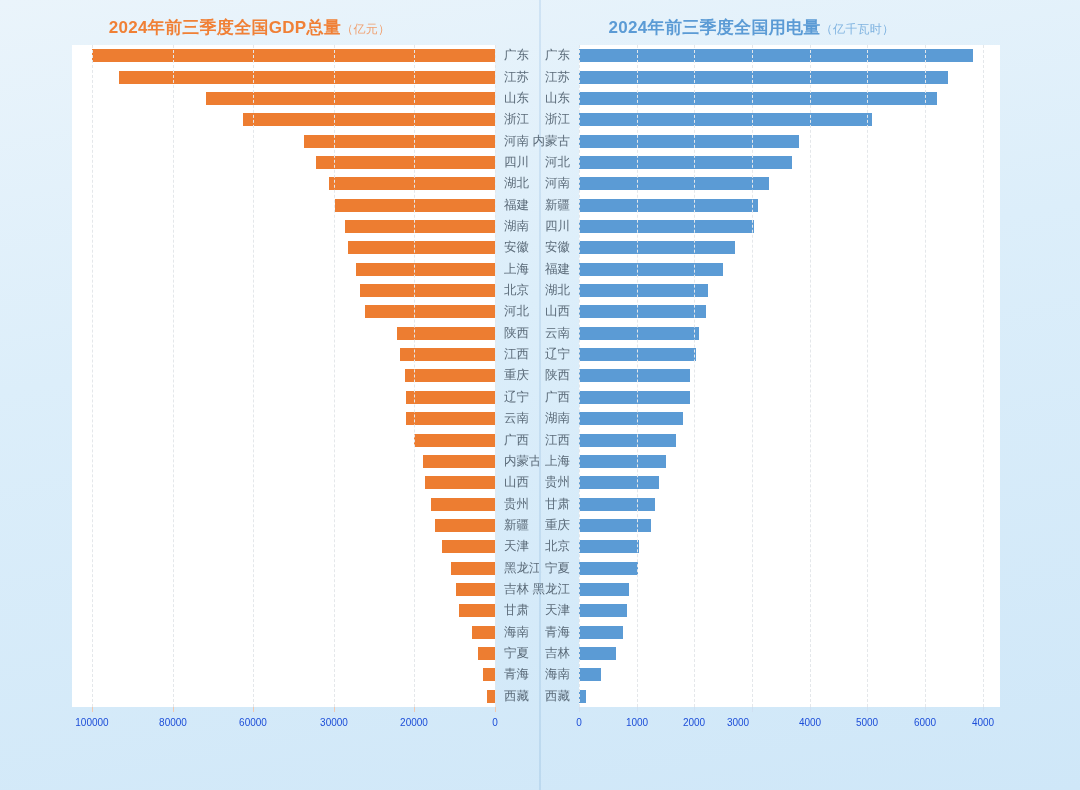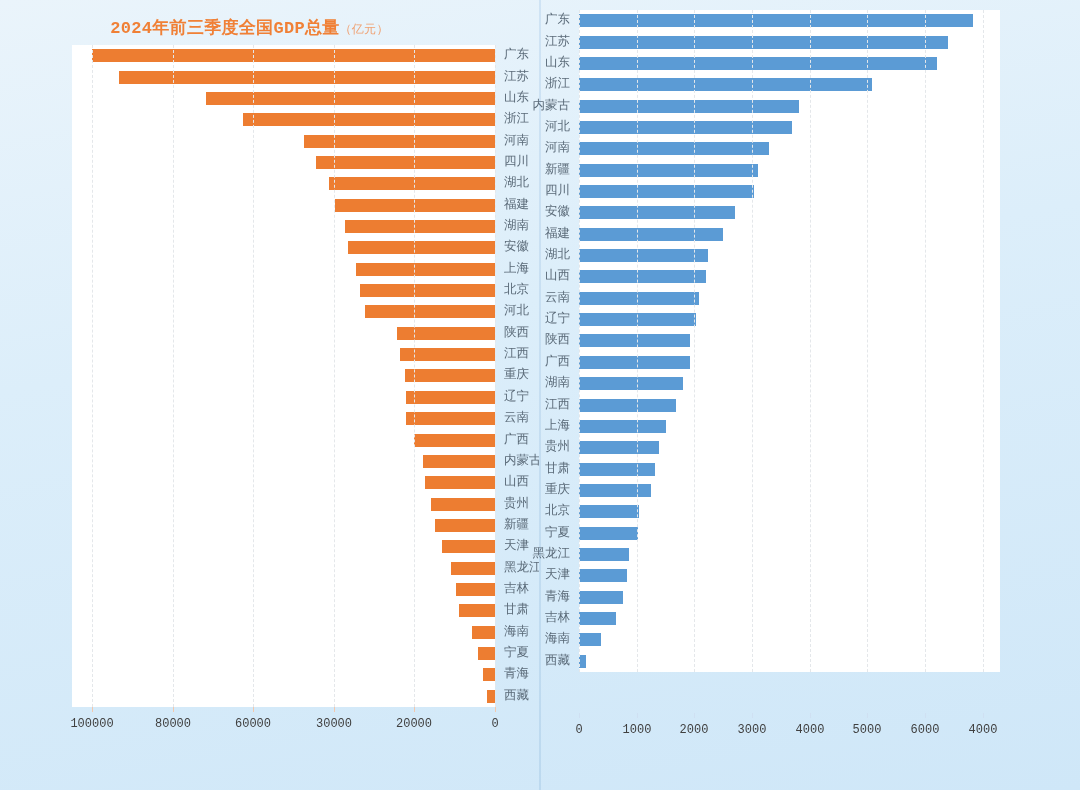--- a/index.html
+++ b/index.html
@@ -2,21 +2,21 @@
 <html><head>
 <meta charset="utf-8">
 <style>
   html,body{margin:0;padding:0;}
   body{
     width:1080px;height:790px;
     background:linear-gradient(170deg,#eaf4fb 0%,#dceefa 40%,#cfe7f8 100%);
     font-family:"Liberation Sans","DejaVu Sans",sans-serif;
     overflow:hidden;
   }
-  .page{position:relative;width:916px;height:790px;display:flex;gap:8px;padding:4px 4px 0 4px;box-sizing:border-box;font-family:Liberation Mono, monospace;}
+  .page{position:relative;width:916px;height:790px;display:flex;gap:8px;padding:4px 4px 0 4px;box-sizing:border-box;}
   .panel{position:relative;width:532px;height:770px;box-sizing:border-box;
          background:rgba(255,255,255,0.0);}
   .panel-inner{position:relative;width:100%;height:100%;}
 
   .chart-title{
     text-align:center;
     padding-top:12px;
     font-size:17px;
     font-weight:700;
     letter-spacing:.3px;
@@ -37,21 +37,21 @@
   .gridline.dashed{background:none;border-left:1px dashed #e4e7ea;}
 
   .rowlayer{position:absolute;left:0;top:0;right:0;bottom:0;}
   .row{position:absolute;height:23px;}
   .bar{position:absolute;top:5px;height:13px;}
   .bar-orange{background:#ed7d31;}
   .bar-blue{background:#5b9bd5;}
   .cat{position:absolute;top:1px;font-size:12.5px;color:#5a6a78;white-space:nowrap;line-height:21px;}
   .cat-left{left:100%;padding-left:9px;}
   .cat-right{right:100%;padding-right:9px;}
-  .tick{position:absolute;top:10px;transform:translateX(-50%);font-size:12px;color:#404040;white-space:nowrap;}
+  .tick{position:absolute;top:10px;transform:translateX(-50%);font-size:10px;color:#1d4ed8;white-space:nowrap;}
   .tickmark{position:absolute;top:0;width:1px;height:5px;background:#f3c8ad;}
   .tickmark.blue{background:#cfe0f2;}
 
   .legend{position:absolute;top:706px;left:0;right:0;display:flex;justify-content:center;align-items:center;gap:6px;font-size:12.5px;color:#5c6b79;}
   .legend .swatch{width:9px;height:9px;display:inline-block;}
   .legend .sw-o{background:#ed7d31;}
   .legend .sw-b{background:#5b9bd5;}
   .legend .lunit{font-size:11.5px;color:#5c6b79;}
   .divider{position:absolute;left:539px;top:0;width:2px;height:790px;background:linear-gradient(to bottom,#cfe3f4,#bcd9ef);}
 </style>
@@ -213,20 +213,23 @@
           <div class="tickmark" style="left: 423px;"></div>
           <div class="tick" style="left: 423px;">0</div>
         </div>
     </div>
   </div>
 
   <div class="divider"></div>
 
   <div class="panel">
     <div class="panel-inner">
+      <div class="chart-title title-right">
+        <span>2024年前三季度全国用电量</span><span class="unit">（亿千瓦时）</span>
+      </div>
       <div class="plot plot-right" id="plot-right">
         <div class="rowlayer" id="rows-right">
             <div class="row" style="top: 0px; left: 0px; width: 421px; height: 21.3548px;">
               <div class="bar bar-blue" style="width: 393.895px; top: 4.17742px; left: 0px;"></div>
               <div class="cat cat-right" style="right: 421px; top: 0.177419px;">广东</div>
             </div>
             <div class="row" style="top: 21.3548px; left: 0px; width: 421px; height: 21.3548px;">
               <div class="bar bar-blue" style="width: 369.096px; top: 4.17742px; left: 0px;"></div>
               <div class="cat cat-right" style="right: 421px; top: 0.177419px;">江苏</div>
             </div>
@@ -357,21 +360,21 @@
           <div class="gridline dashed" style="left: 404px;"></div>
         </div>
       <div id="axis-right" style="position: absolute; left: 76px; top: 703px; width: 421px; height: 30px;">
           <div class="tickmark blue" style="left: 0px;"></div>
           <div class="tick" style="left: 0px;">0</div>
           <div class="tickmark blue" style="left: 58px;"></div>
           <div class="tick" style="left: 58px;">1000</div>
           <div class="tickmark blue" style="left: 115px;"></div>
           <div class="tick" style="left: 115px;">2000</div>
           <div class="tickmark blue" style="left: 173px;"></div>
-          <div class="tick" style="left: 173px;">3000</div>
+          <div class="tick" style="left: 159px;">3000</div>
           <div class="tickmark blue" style="left: 231px;"></div>
           <div class="tick" style="left: 231px;">4000</div>
           <div class="tickmark blue" style="left: 288px;"></div>
           <div class="tick" style="left: 288px;">5000</div>
           <div class="tickmark blue" style="left: 346px;"></div>
           <div class="tick" style="left: 346px;">6000</div>
           <div class="tickmark blue" style="left: 404px;"></div>
           <div class="tick" style="left: 404px;">4000</div>
         </div>
     </div>

